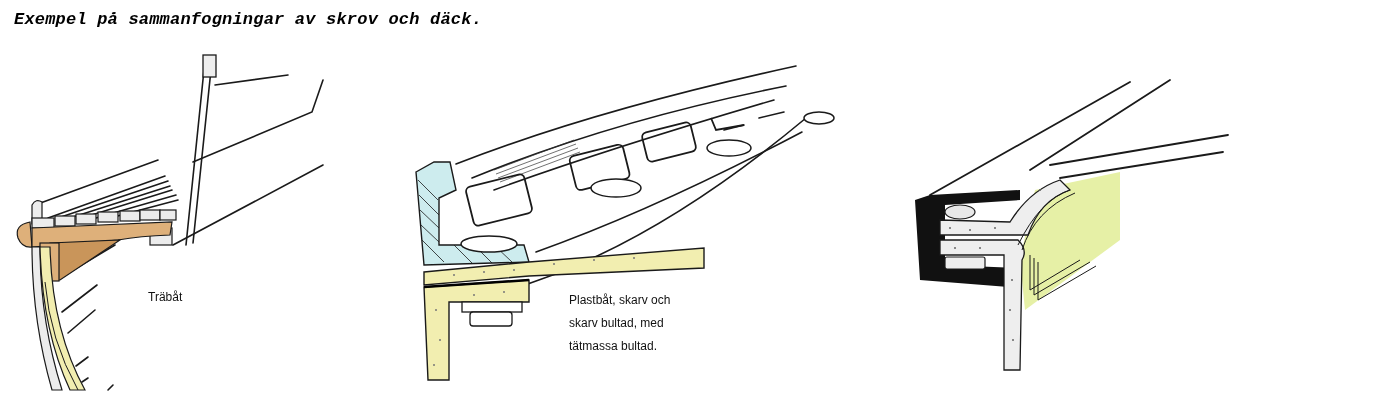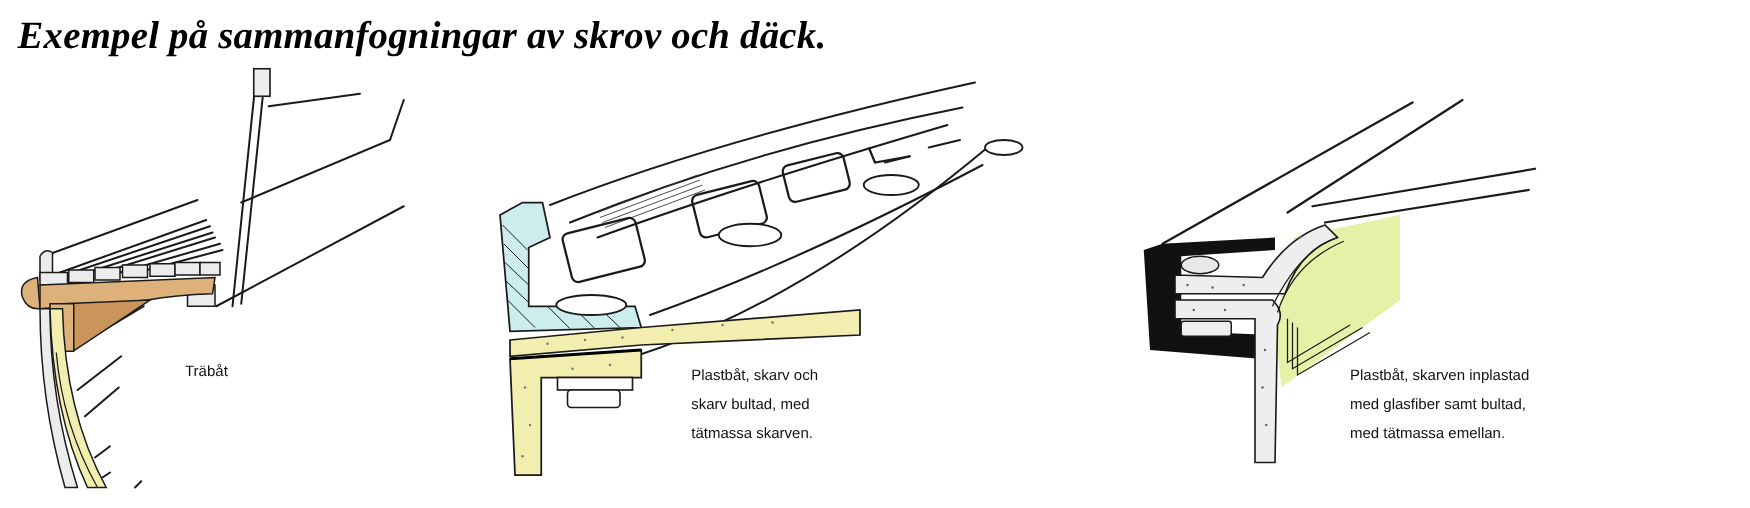--- a/index.html
+++ b/index.html
@@ -1,20 +1,20 @@
 <!DOCTYPE html>
 <html><head>
 <meta charset="utf-8">
 <style>
   html, body { margin: 0; padding: 0; background: #ffffff; }
   body { width: 1400px; height: 406px; position: relative; overflow: hidden; }
   .title {
     position: absolute; left: 14px; top: 10px;
-    font-family: Liberation Serif, serif;
-    font-style: italic; font-weight: bold; font-size: 31px; color: #000;
+    font-family: Liberation Mono, monospace;
+    font-style: italic; font-weight: bold; font-size: 17px; color: #000;
     letter-spacing: 0.2px;
     text-align: center;
   }
   .panel { position: absolute; top: 0; }
   .panel svg { position: absolute; left: 0; top: 0; }
   .caption {
     position: absolute;
     font-family: "Liberation Sans", "DejaVu Sans", sans-serif;
     font-size: 12px; line-height: 23px; color: #111;
   }
@@ -77,21 +77,21 @@
     <path d="M32 247 L40 247 Q40 320 62 390 L52 390 Q32 320 32 247 Z" fill="#ececec" stroke="#1a1a1a" stroke-width="1.2"></path>
 
     <path d="M40 247 L50 247 Q52 330 85 390 L70 390 Q42 330 40 247 Z" fill="#f2eeb0" stroke="#1a1a1a" stroke-width="1.2"></path>
     <path d="M45 282 Q50 340 78 390" fill="none" stroke="#1a1a1a" stroke-width="1"></path>
   </svg>
   <div class="caption" style="left:148px; top:286px;">
     <div>Träbåt</div>
   </div>
 </div>
 
-<div class="panel" style="left:378px; width:480px; height:338px;">
+<div class="panel" style="left:394px; width:480px; height:338px;">
   <svg width="480" height="406" viewBox="0 0 480 406">
 
     <g fill="none" stroke="#1a1a1a" stroke-width="1.6" stroke-linecap="round">
       <path d="M62 164 Q200 110 402 66"></path>
       <path d="M78 178 Q220 120 392 86"></path>
       <path d="M100 190 Q210 150 380 100"></path>
       <path d="M72 300 Q230 270 412 118"></path>
       <path d="M142 252 Q260 210 408 132"></path>
       <path d="M330 130 L350 125"></path>
       <path d="M365 118 L390 112"></path>
@@ -147,21 +147,21 @@
       <circle cx="80" cy="295" r="1"></circle>
         <circle cx="110" cy="292" r="1"></circle>
     </g>
 
     <rect x="68" y="302" width="60" height="10" fill="#fff" stroke="#1a1a1a" stroke-width="1.3"></rect>
     <rect x="76" y="312" width="42" height="14" rx="3" fill="#fff" stroke="#1a1a1a" stroke-width="1.3"></rect>
   </svg>
   <div class="caption" style="left:175px; top:289px;">
     <div>Plastbåt, skarv och</div>
     <div>skarv bultad, med</div>
-    <div>tätmassa skarven.</div>
+    <div>tätmassa bultad.</div>
   </div>
 </div>
 
 <div class="panel" style="left:900px; width:500px; height:406px;">
   <svg width="500" height="406" viewBox="0 0 500 406">
 
     <g fill="none" stroke="#1a1a1a" stroke-width="1.8" stroke-linecap="round">
       <path d="M30 195 L230 82"></path>
       <path d="M130 170 L270 80"></path>
       <path d="M150 165 L328 135"></path>
@@ -192,18 +192,13 @@
         <circle cx="70" cy="230" r="1"></circle>
         <circle cx="95" cy="228" r="1"></circle>
       <circle cx="112" cy="280" r="1"></circle>
         <circle cx="110" cy="310" r="1"></circle>
         <circle cx="113" cy="340" r="1"></circle>
       <circle cx="55" cy="248" r="1"></circle>
         <circle cx="80" cy="248" r="1"></circle>
         <circle cx="140" cy="190" r="1"></circle>
     </g>
   </svg>
-  <div class="caption" style="left:180px; top:289px;">
-    <div>Plastbåt, skarven inplastad</div>
-    <div>med glasfiber samt bultad,</div>
-    <div>med tätmassa emellan.</div>
-  </div>
 </div>
 
 </body></html>

